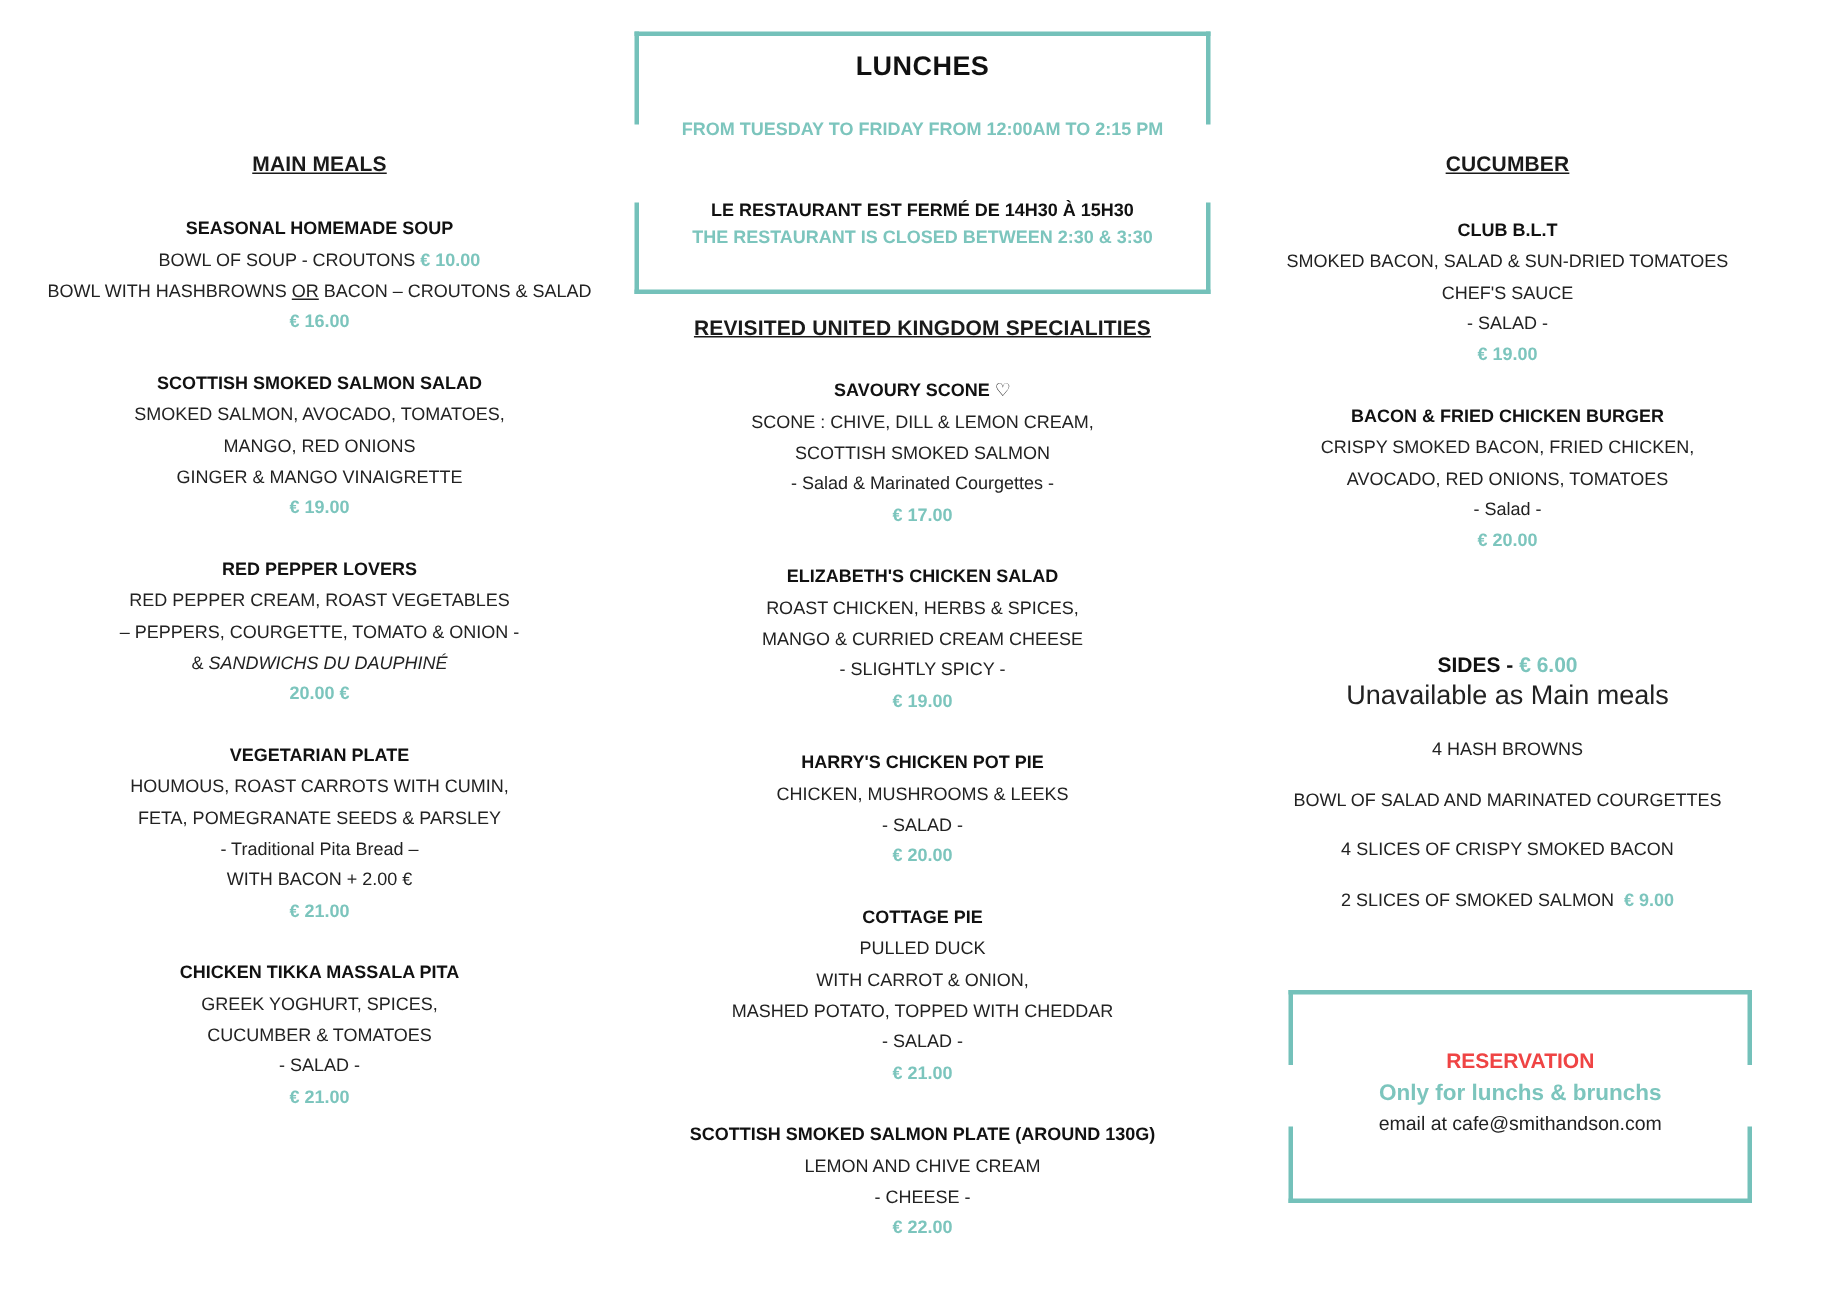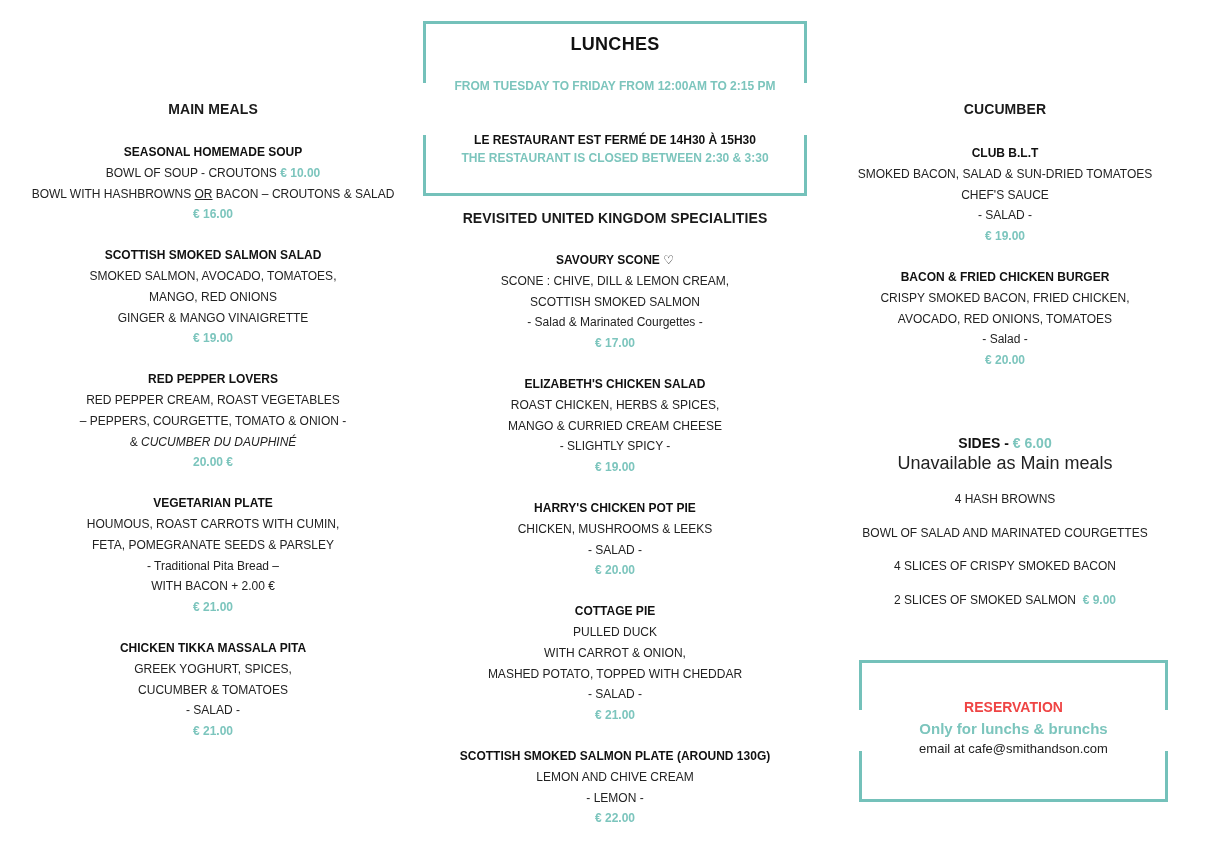--- a/index.html
+++ b/index.html
@@ -3,21 +3,21 @@
 <meta charset="utf-8">
 <style>
   * { margin: 0; padding: 0; box-sizing: border-box; }
   html, body { width: 1217px; height: 861px; background: #ffffff; overflow: hidden; }
   body { font-family: "Liberation Sans", "DejaVu Sans", sans-serif; color: #1f1f1f; position: relative; }
 
   .col { position: absolute; text-align: center; }
   .col-left { left: 20px; width: 386px; top: 100px; }
   .col-right { left: 845px; width: 320px; top: 100px; }
 
-  .section-heading { font-size: 14px; font-weight: bold; color: #1a1a1a; letter-spacing: 0.1px; line-height: 18px; }
+  .section-heading { font-size: 14px; font-weight: bold; text-decoration: underline; color: #1a1a1a; letter-spacing: 0.1px; line-height: 18px; }
 
   .item { margin-bottom: 20px; }
   .item-title { font-size: 12px; font-weight: bold; line-height: 20.8px; color: #111; }
   .item-line { font-size: 12px; line-height: 20.8px; color: #222; }
   .item-line i { font-style: italic; }
   .price { font-size: 12px; font-weight: bold; line-height: 20.8px; color: #7cc5bd; }
   .price-inline { color: #7cc5bd; font-weight: bold; }
   .u { text-decoration: underline; }
 
   
@@ -75,21 +75,21 @@
     <div class="item-line">SMOKED SALMON, AVOCADO, TOMATOES,</div>
     <div class="item-line">MANGO, RED ONIONS</div>
     <div class="item-line">GINGER &amp; MANGO VINAIGRETTE</div>
     <div class="price">€ 19.00</div>
   </div>
 
   <div class="item">
     <div class="item-title">RED PEPPER LOVERS</div>
     <div class="item-line">RED PEPPER CREAM, ROAST VEGETABLES</div>
     <div class="item-line">– PEPPERS, COURGETTE, TOMATO &amp; ONION -</div>
-    <div class="item-line"><span>&amp; </span><i>CUCUMBER DU DAUPHINÉ</i></div>
+    <div class="item-line"><span>&amp; </span><i>SANDWICHS DU DAUPHINÉ</i></div>
     <div class="price">20.00 €</div>
   </div>
 
   <div class="item">
     <div class="item-title">VEGETARIAN PLATE</div>
     <div class="item-line">HOUMOUS, ROAST CARROTS WITH CUMIN,</div>
     <div class="item-line">FETA, POMEGRANATE SEEDS &amp; PARSLEY</div>
     <div class="item-line">- Traditional Pita Bread –</div>
     <div class="item-line">WITH BACON + 2.00 €</div>
     <div class="price">€ 21.00</div>
@@ -153,21 +153,21 @@
     <div class="item-line">PULLED DUCK</div>
     <div class="item-line">WITH CARROT &amp; ONION,</div>
     <div class="item-line">MASHED POTATO, TOPPED WITH CHEDDAR</div>
     <div class="item-line">- SALAD -</div>
     <div class="price">€ 21.00</div>
   </div>
 
   <div class="item">
     <div class="item-title">SCOTTISH SMOKED SALMON PLATE (AROUND 130G)</div>
     <div class="item-line">LEMON AND CHIVE CREAM</div>
-    <div class="item-line">- LEMON -</div>
+    <div class="item-line">- CHEESE -</div>
     <div class="price">€ 22.00</div>
   </div>
 </div>
 
 <div class="col col-right">
   <div class="section-heading">CUCUMBER</div>
   <div style="height:25px"></div>
 
   <div class="item">
     <div class="item-title">CLUB B.L.T</div>

